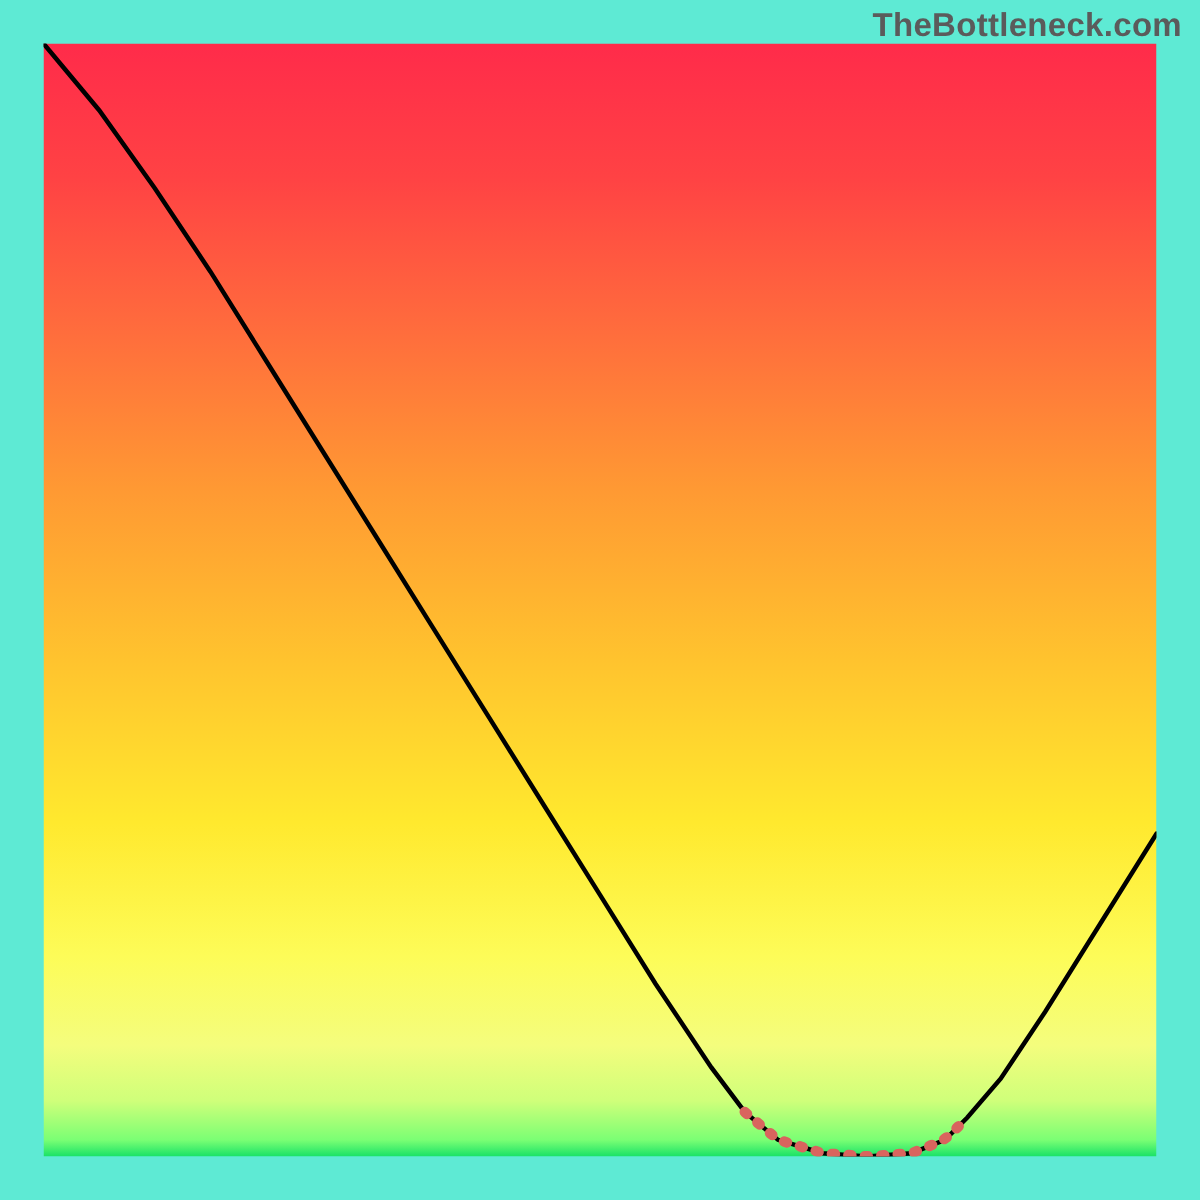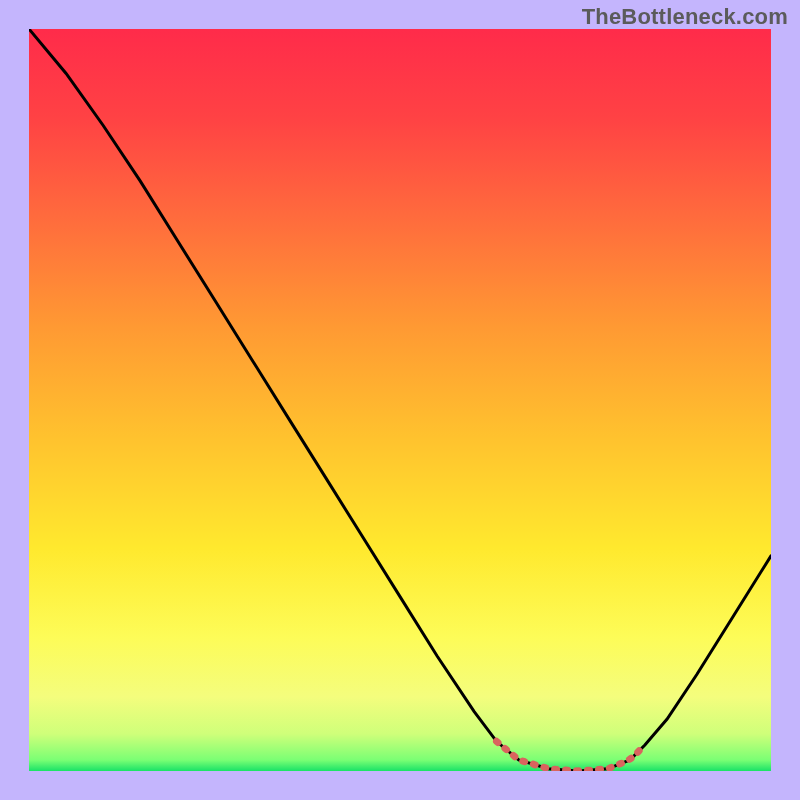--- a/index.html
+++ b/index.html
@@ -7,21 +7,21 @@
     padding: 0;
     width: 800px;
     height: 800px;
     background: #000;
     overflow: hidden;
     font-family: Arial, Helvetica, sans-serif;
   }
   .outer {
     width: 800px;
     height: 800px;
-    background: #c4b5fd;
+    background: #5eead4;
     position: relative;
   }
   .watermark {
     position: absolute;
     top: 4px;
     right: 12px;
     color: #5b5b5b;
     font-size: 22px;
     font-weight: 600;
     letter-spacing: 0.2px;

